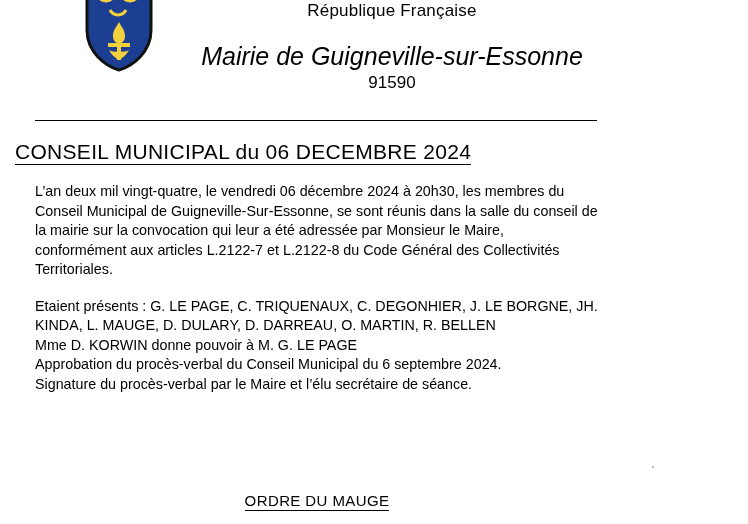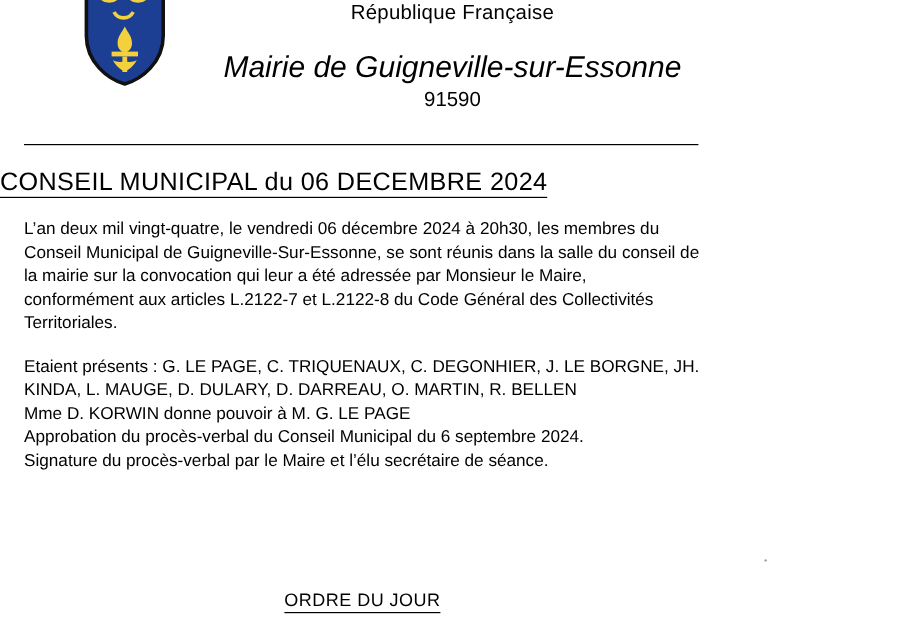--- a/index.html
+++ b/index.html
@@ -13,20 +13,21 @@
     font-family: "Liberation Sans", sans-serif;
     color: #000000;
     overflow: hidden;
     position: relative;
   }
 
   .page {
     position: relative;
     width: 604px;
     height: 524px;
+    margin-left: 15px;
   }
 
   
   .header {
     position: relative;
     height: 110px;
   }
 
   .crest {
     position: absolute;
@@ -170,16 +171,16 @@
     <p class="para">L’an deux mil vingt-quatre, le vendredi 06 décembre 2024 à 20h30, les membres du Conseil Municipal de Guigneville-Sur-Essonne, se sont réunis dans la salle du conseil de la mairie sur la convocation qui leur a été adressée par Monsieur le Maire, conformément aux articles L.2122-7 et L.2122-8 du Code Général des Collectivités Territoriales.</p>
     <p class="para tight">Etaient présents : G. LE PAGE, C. TRIQUENAUX, C. DEGONHIER, J. LE BORGNE, JH. KINDA, L. MAUGE, D. DULARY, D. DARREAU, O. MARTIN, R. BELLEN</p>
     <p class="para tight">Mme D. KORWIN donne pouvoir à M. G. LE PAGE</p>
     <p class="para tight">Approbation du procès-verbal du Conseil Municipal du 6 septembre 2024.</p>
     <p class="para tight">Signature du procès-verbal par le Maire et l’élu secrétaire de séance.</p>
   </div>
 
   <div class="stray-mark"></div>
 
   <div class="ordre">
-    <span>ORDRE DU JOUR</span>
+    <span>ORDRE DU MAUGE</span>
   </div>
 
 </div>
 
 </body></html>

